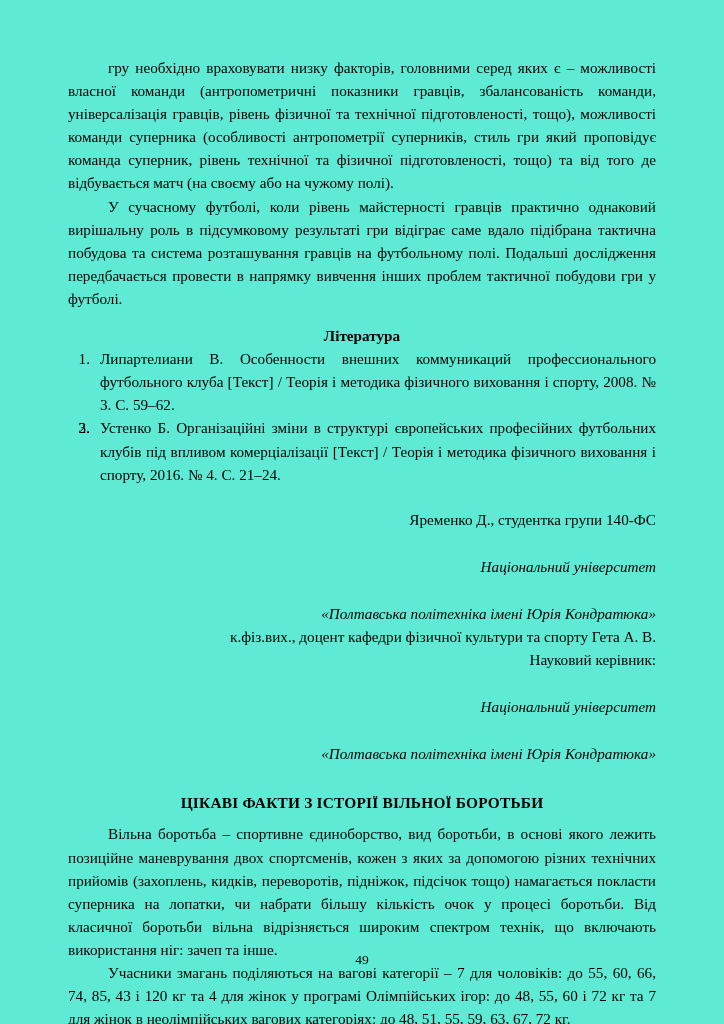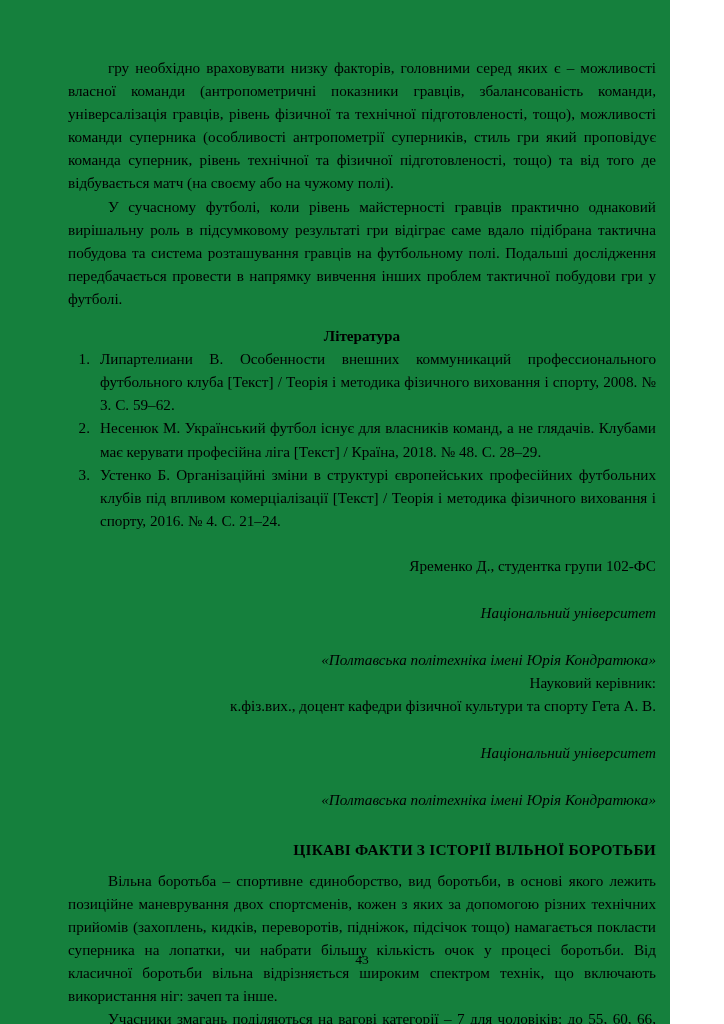--- a/index.html
+++ b/index.html
@@ -13,23 +13,23 @@
     height: 1024px;
     font-family: "Liberation Serif", "DejaVu Serif", serif;
     color: #000000;
     position: relative;
     overflow: hidden;
   }
   .page {
     position: absolute;
     left: 0;
     top: 0;
-    width: 670px;
+    width: 724px;
     height: 1024px;
-    background: #15803d;
+    background: #5eead4;
   }
   .content {
     position: absolute;
     left: 68px;
     top: 56px;
     width: 588px;
   }
   p, div.line, li {
     margin: 0;
     padding: 0;
@@ -77,21 +77,21 @@
   }
   .attribution .ital {
     font-style: italic;
     margin-top: 24px;
   }
   .article-title {
     margin-top: 26px;
     font-size: 15.4px;
     line-height: 23.1px;
     font-weight: bold;
-    text-align: right;
+    text-align: center;
     letter-spacing: 0.2px;
   }
   .article-body {
     margin-top: 8px;
   }
   .page-number {
     position: absolute;
     left: 0;
     top: 952px;
     width: 724px;
@@ -111,40 +111,40 @@
 
     <p class="body-par">У сучасному футболі, коли рівень майстерності гравців практично однаковий вирішальну роль в підсумковому результаті гри відіграє саме вдало підібрана тактична побудова та система розташування гравців на футбольному полі. Подальші дослідження передбачається провести в напрямку вивчення інших проблем тактичної побудови гри у футболі.</p>
 
     <div class="section-heading">Література</div>
 
     <ol class="biblio">
       <li>
         <span class="num">1.</span><span>Липартелиани В. Особенности внешних коммуникаций профессионального футбольного клуба [Текст] / Теорія і методика фізичного виховання і спорту, 2008. № 3. С. 59–62.</span>
       </li>
       <li>
-        <span class="num">2.</span><span>Несенюк М. Український футбол існує для власників команд, а не глядачів. Клубами має керувати професійна ліга [Текст] / Країна, 2018. № 48. С. 28–29.</span>
+        <span class="num">2.</span>
       </li>
       <li>
         <span class="num">3.</span><span>Устенко Б. Організаційні зміни в структурі європейських професійних футбольних клубів під впливом комерціалізації [Текст] / Теорія і методика фізичного виховання і спорту, 2016. № 4. С. 21–24.</span>
       </li>
     </ol>
 
     <div class="attribution">
-      <div class="line">Яременко Д., студентка групи 102-ФС</div>
+      <div class="line">Яременко Д., студентка групи 140-ФС</div>
       <div class="line ital">Національний університет</div>
       <div class="line ital">«Полтавська політехніка імені Юрія Кондратюка»</div>
+      <div class="line">к.фіз.вих., доцент кафедри фізичної культури та спорту Гета А. В.</div>
       <div class="line">Науковий керівник:</div>
-      <div class="line">к.фіз.вих., доцент кафедри фізичної культури та спорту Гета А. В.</div>
       <div class="line ital">Національний університет</div>
       <div class="line ital">«Полтавська політехніка імені Юрія Кондратюка»</div>
     </div>
 
     <div class="article-title">ЦІКАВІ ФАКТИ З ІСТОРІЇ ВІЛЬНОЇ БОРОТЬБИ</div>
 
     <div class="article-body">
       <p class="body-par">Вільна боротьба – спортивне єдиноборство, вид боротьби, в основі якого лежить позиційне маневрування двох спортсменів, кожен з яких за допомогою різних технічних прийомів (захоплень, кидків, переворотів, підніжок, підсічок тощо) намагається покласти суперника на лопатки, чи набрати більшу кількість очок у процесі боротьби. Від класичної боротьби вільна відрізняється широким спектром технік, що включають використання ніг: зачеп та інше.</p>
       <p class="body-par">Учасники змагань поділяються на вагові категорії – 7 для чоловіків: до 55, 60, 66, 74, 85, 43 і 120 кг та 4 для жінок у програмі Олімпійських ігор: до 48, 55, 60 і 72 кг та 7 для жінок в неолімпійських вагових категоріях: до 48, 51, 55, 59, 63, 67, 72 кг.</p>
     </div>
 
   </div>
 
-  <div class="page-number">43</div>
+  <div class="page-number">49</div>
 </div>
 
 </body></html>

